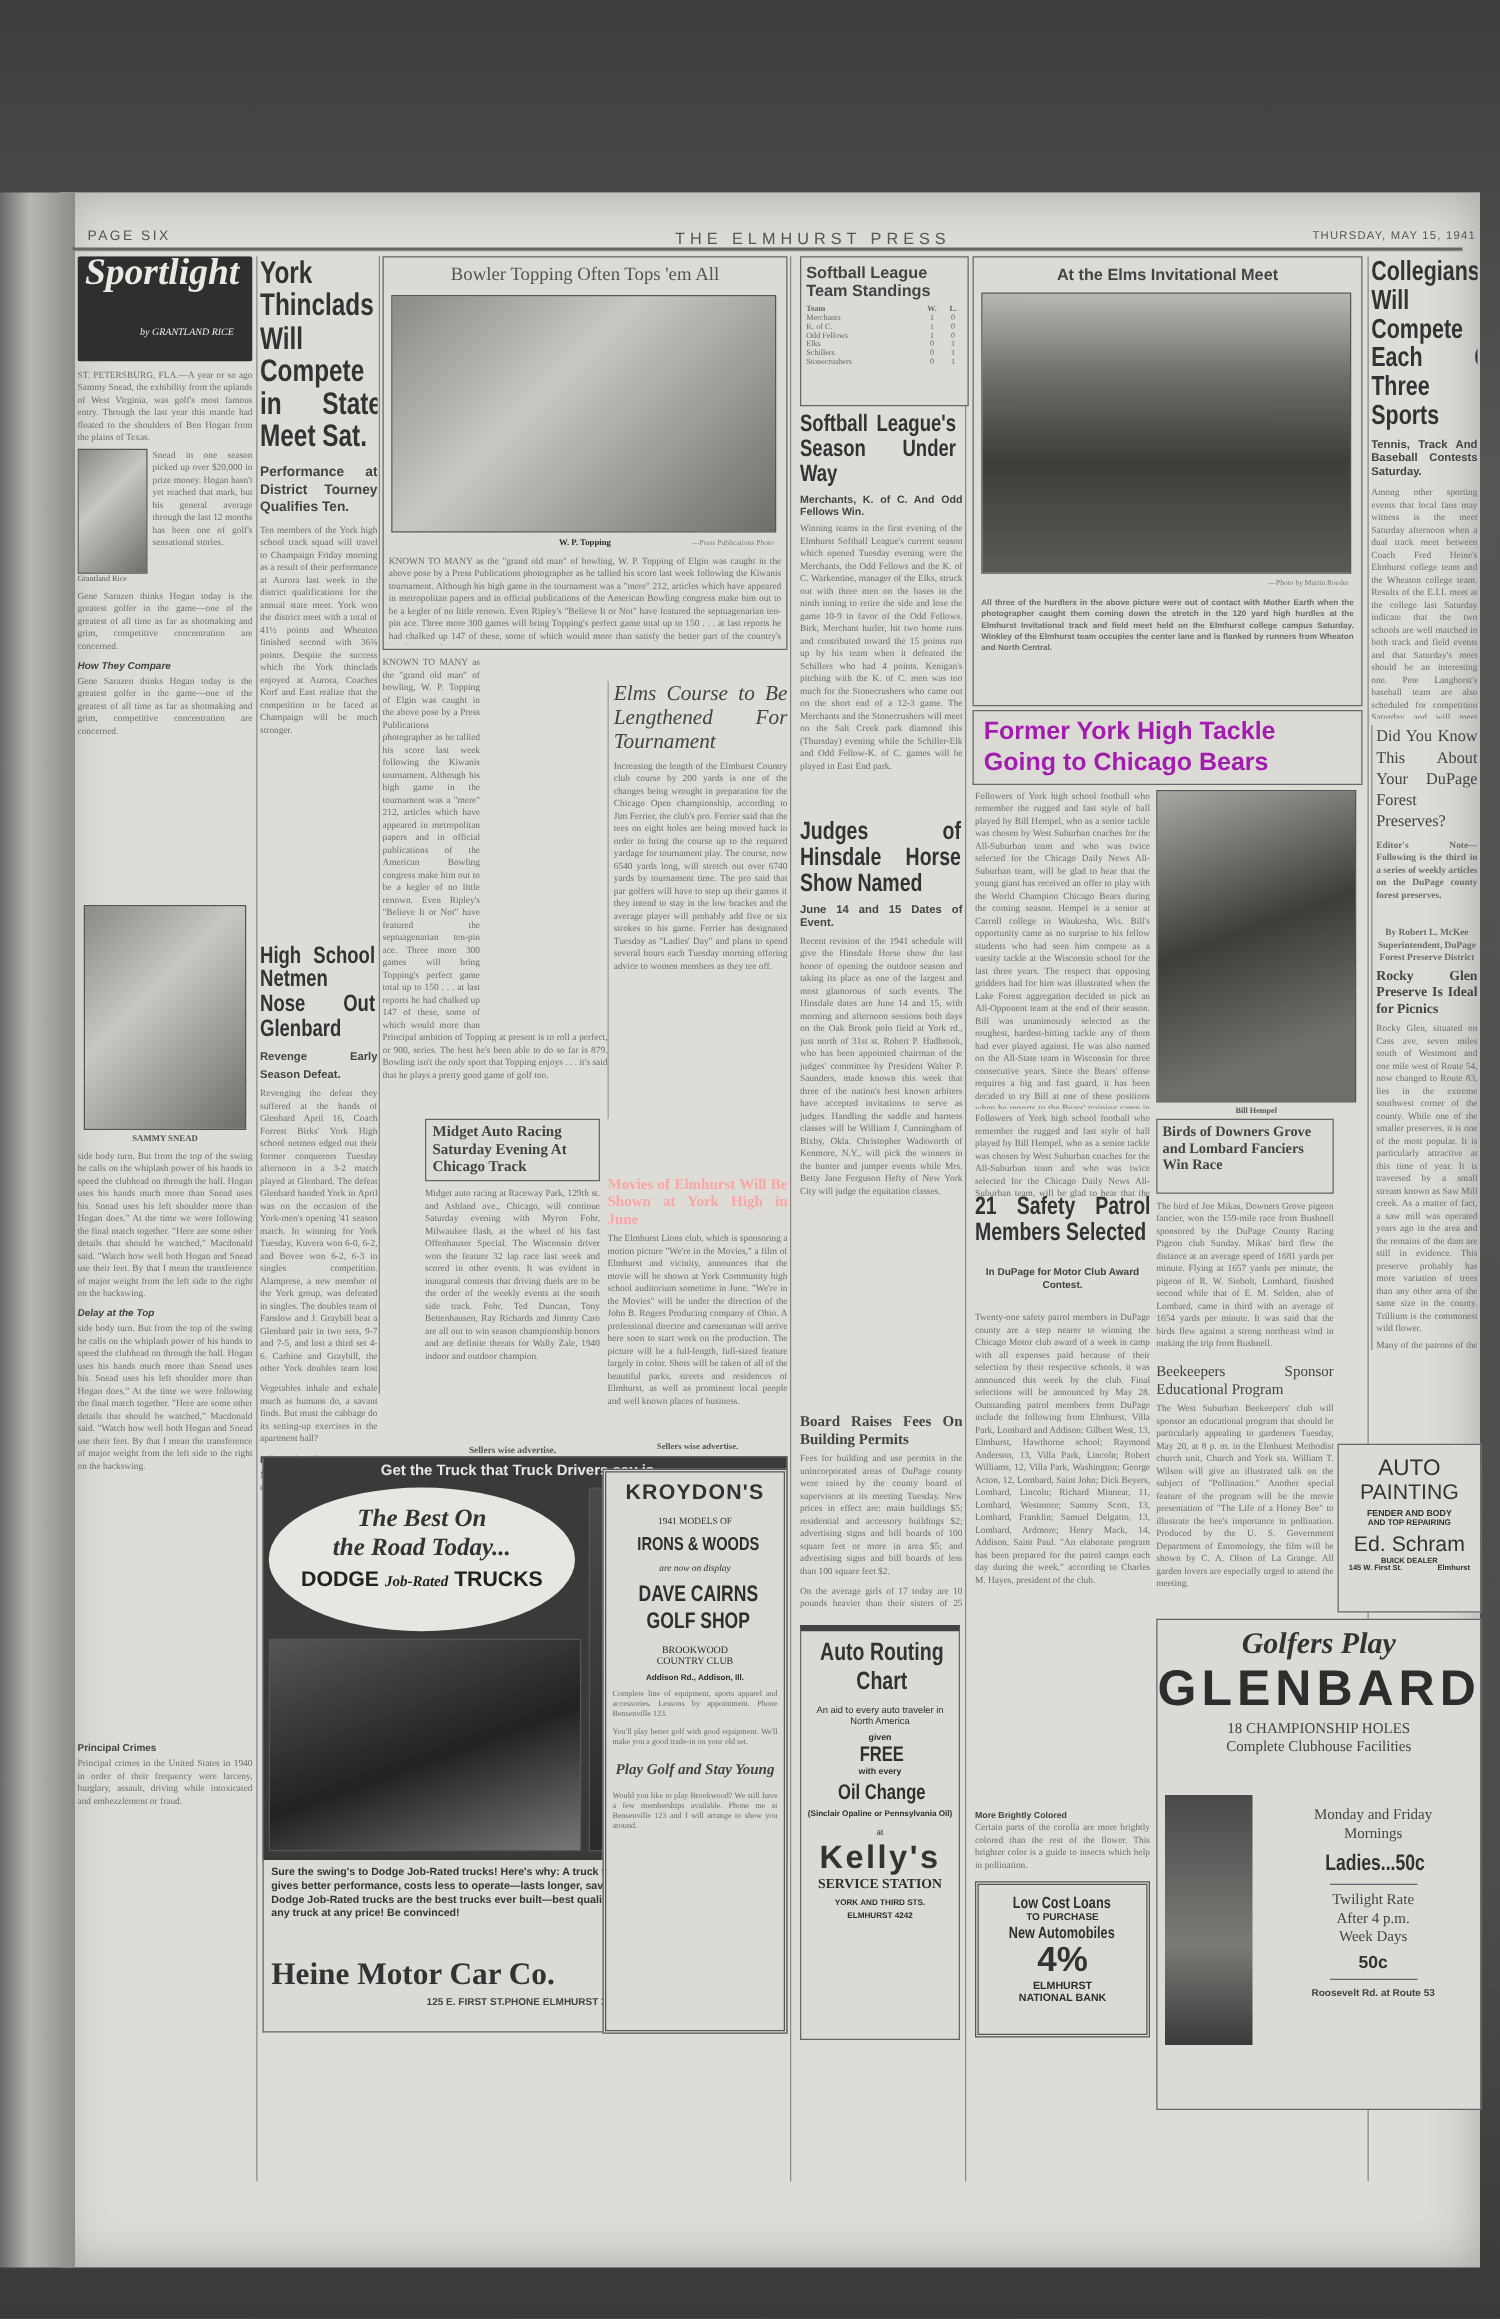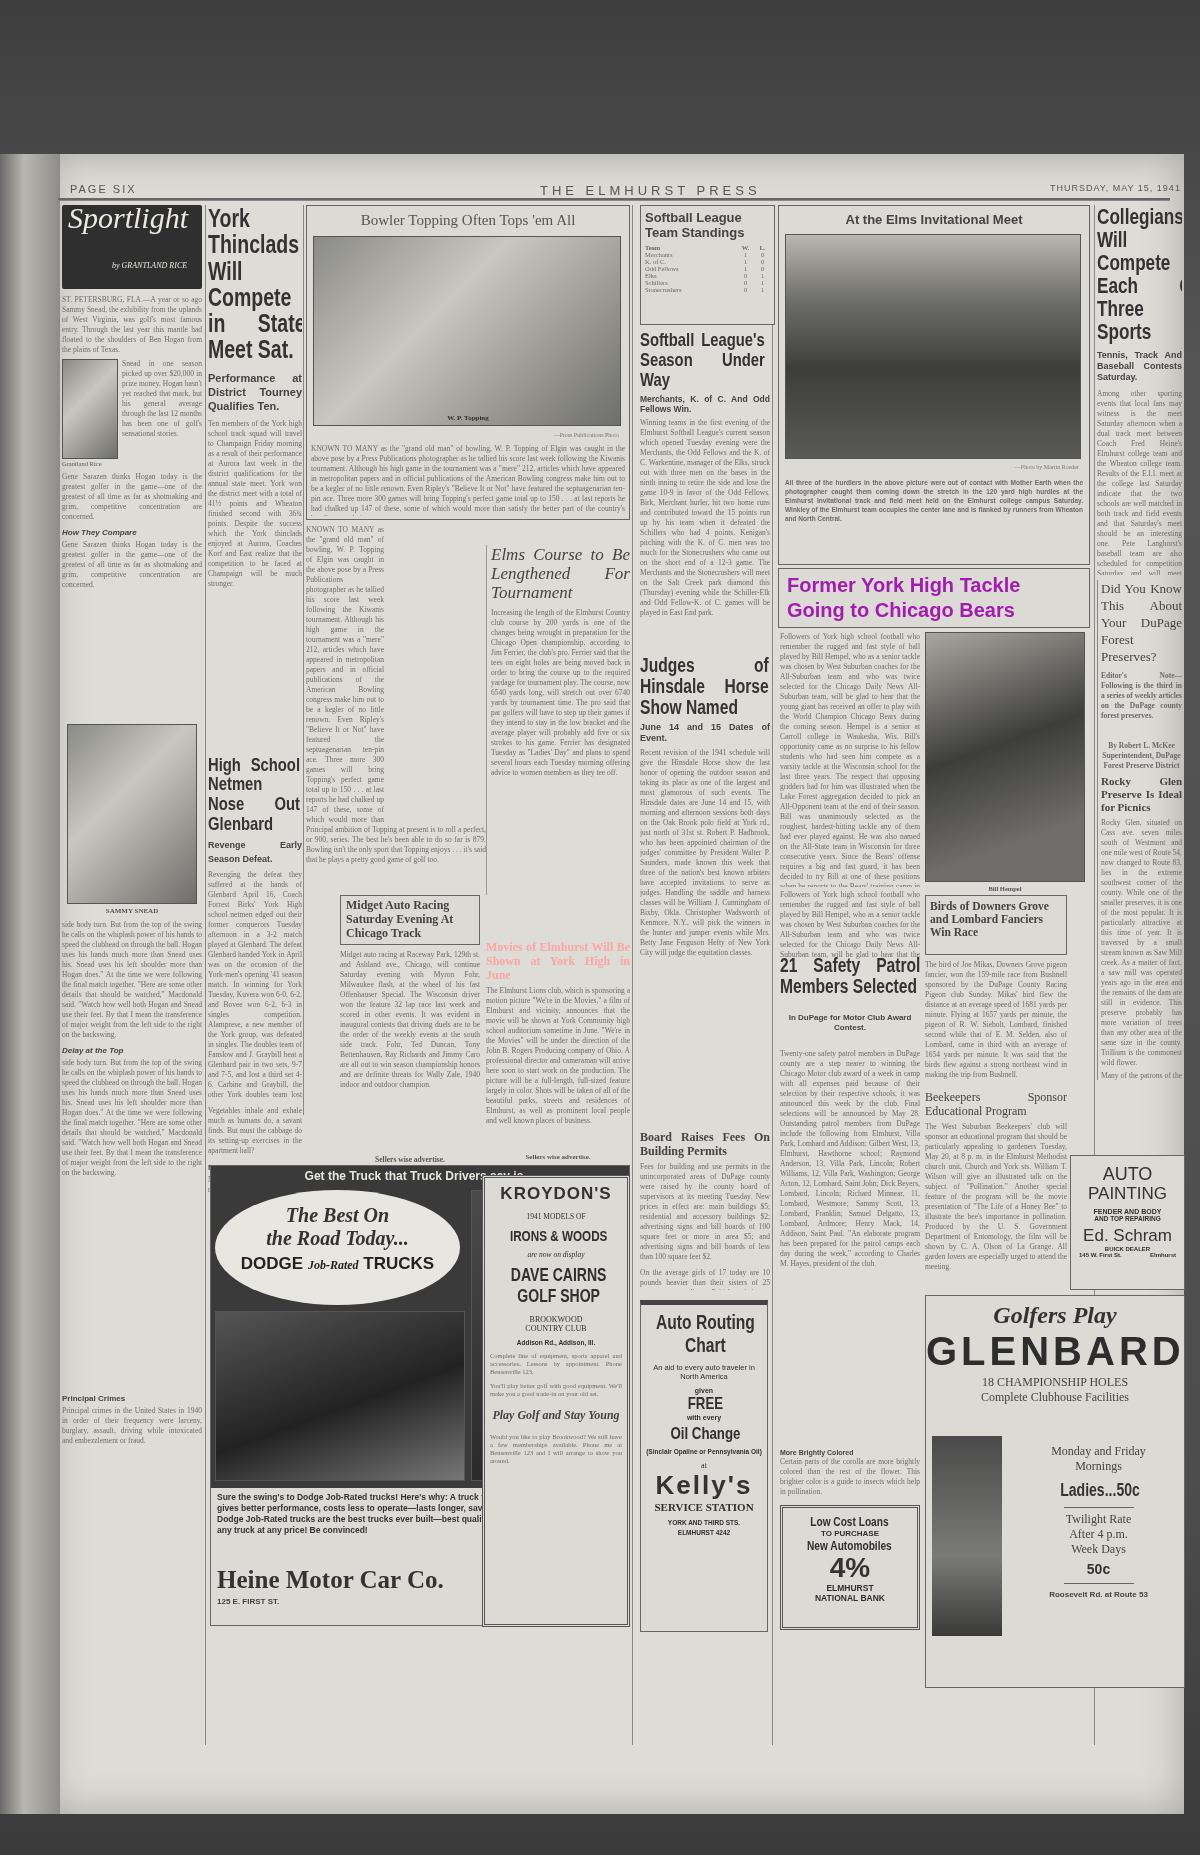--- a/index.html
+++ b/index.html
@@ -35,21 +35,21 @@
 <div class="rule"></div>
 
 <div class="vline" style="left:205px"></div>
 <div class="vline" style="left:303px;height:910px"></div>
 <div class="vline" style="left:632px"></div>
 <div class="vline" style="left:772px"></div>
 <div class="vline" style="left:1094px"></div>
 
 <div class="col" style="left:62px;width:140px;height:1540px">
   <div class="dark" style="height:84px;position:relative;border-radius:2px">
-    <div style="position:absolute;left:6px;top:8px;font-family:'Liberation Serif',serif;font-style:italic;font-weight:normal;font-size:30px;color:#ece9e2">Sportlight</div>
+    <div style="position:absolute;left:6px;top:8px;font-family:'Liberation Serif',serif;font-style:italic;font-weight:bold;font-size:30px;color:#ece9e2">Sportlight</div>
     <div style="position:absolute;left:50px;top:56px;font-size:8px;color:#ece9e2;font-style:italic">by GRANTLAND RICE</div>
   </div>
   <p class="txt" style="margin-top:6px">ST. PETERSBURG, FLA.—A year or so ago Sammy Snead, the exhibility from the uplands of West Virginia, was golf's most famous entry. Through the last year this mantle had floated to the shoulders of Ben Hogan from the plains of Texas.</p>
   <div style="display:flex;gap:4px;margin-top:4px">
     <div style="width:56px">
       <div class="photo" style="position:relative;width:56px;height:100px"></div>
       <div style="font-size:6.5px;color:#555">Grantland Rice</div>
     </div>
     <p class="txt" style="flex:1">Snead in one season picked up over $20,000 in prize money. Hogan hasn't yet reached that mark, but his general average through the last 12 months has been one of golf's sensational stories.</p>
   </div>
@@ -73,21 +73,21 @@
   <div class="sub" style="font-size:9px;margin:4px 0">Revenge Early Season Defeat.</div>
   <p class="txt" style="height:230px;overflow:hidden">Revenging the defeat they suffered at the hands of Glenbard April 16, Coach Forrest Birks' York High school netmen edged out their former conquerors Tuesday afternoon in a 3-2 match played at Glenbard. The defeat Glenbard handed York in April was on the occasion of the York-men's opening '41 season match. In winning for York Tuesday, Kuvera won 6-0, 6-2, and Bovee won 6-2, 6-3 in singles competition. Alamprese, a new member of the York group, was defeated in singles. The doubles team of Fanslow and J. Graybill beat a Glenbard pair in two sets, 9-7 and 7-5, and lost a third set 4-6. Carbine and Graybill, the other York doubles team lost two 6-3 sets to their hosts. The York racketeers will journey to Maine on Friday. They defeated Maine 5-0 April 23 in the second match of York's season.</p>
   <p class="txt" style="margin-top:6px">Vegetables inhale and exhale much as humans do, a savant finds. But must the cabbage do its setting-up exercises in the apartment hall?</p>
   <div class="sub" style="font-size:8px;margin-top:5px">Miles of Railways</div>
   <p class="txt">Norway has 2,433 miles of railways.</p>
 </div>
 
 <div class="box" style="left:306px;top:205px;width:324px;height:315px;border-width:1px">
   <div class="center" style="font-size:15px;margin-top:6px;color:#555">Bowler Topping Often Tops 'em All</div>
   <div class="photo" style="left:6px;top:30px;width:308px;height:190px"></div>
-  <div class="center" style="position:absolute;top:208px;width:100%;font-size:7px;font-weight:bold">W. P. Topping</div>
+  <div class="center" style="position:absolute;top:224px;width:100%;font-size:7px;font-weight:bold">W. P. Topping</div>
   <div style="position:absolute;top:226px;right:10px;font-size:6px;color:#777">—Press Publications Photo</div>
   <p class="txt" style="position:absolute;top:238px;left:4px;right:4px;height:72px;overflow:hidden">KNOWN TO MANY as the "grand old man" of bowling, W. P. Topping of Elgin was caught in the above pose by a Press Publications photographer as he tallied his score last week following the Kiwanis tournament. Although his high game in the tournament was a "mere" 212, articles which have appeared in metropolitan papers and in official publications of the American Bowling congress make him out to be a kegler of no little renown. Even Ripley's "Believe It or Not" have featured the septuagenarian ten-pin ace. Three more 300 games will bring Topping's perfect game total up to 150 . . . at last reports he had chalked up 147 of these, some of which would more than satisfy the better part of the country's bowling population.</p>
 </div>
 <p class="txt col" style="left:306px;top:525px;width:78px;height:300px">KNOWN TO MANY as the "grand old man" of bowling, W. P. Topping of Elgin was caught in the above pose by a Press Publications photographer as he tallied his score last week following the Kiwanis tournament. Although his high game in the tournament was a "mere" 212, articles which have appeared in metropolitan papers and in official publications of the American Bowling congress make him out to be a kegler of no little renown. Even Ripley's "Believe It or Not" have featured the septuagenarian ten-pin ace. Three more 300 games will bring Topping's perfect game total up to 150 . . . at last reports he had chalked up 147 of these, some of which would more than satisfy the better part of the country's bowling population.</p>
 <p class="txt col" style="left:306px;top:825px;width:180px;height:70px">Principal ambition of Topping at present is to roll a perfect, or 900, series. The best he's been able to do so far is 879. Bowling isn't the only sport that Topping enjoys . . . it's said that he plays a pretty good game of golf too.</p>
 
 <div class="box" style="left:340px;top:895px;width:140px;height:50px;border-width:1px">
   <div style="font-size:12px;font-weight:bold;color:#444;padding:2px 5px;line-height:14px">Midget Auto Racing Saturday Evening At Chicago Track</div>
 </div>
 <p class="txt col" style="left:340px;top:950px;width:140px;height:205px">Midget auto racing at Raceway Park, 129th st. and Ashland ave., Chicago, will continue Saturday evening with Myron Fohr, Milwaukee flash, at the wheel of his fast Offenhauser Special. The Wisconsin driver won the feature 32 lap race last week and scored in other events. It was evident in inaugural contests that driving duels are to be the order of the weekly events at the south side track. Fohr, Ted Duncan, Tony Bettenhausen, Ray Richards and Jimmy Caro are all out to win season championship honors and are definite threats for Wally Zale, 1940 indoor and outdoor champion.</p>
@@ -116,21 +116,21 @@
     </div>
   </div>
   <div class="photo" style="left:4px;top:145px;width:250px;height:170px;background:linear-gradient(160deg,#555,#222 55%,#777)"></div>
   <div class="photo" style="left:260px;top:24px;width:150px;height:291px;background:linear-gradient(#4a4a4a,#2a2a2a)"></div>
 </div>
 <div class="box" style="left:210px;top:1488px;width:420px;height:80px;border-width:1px;border-top:none;padding:4px 6px">
   <p style="font-family:'Liberation Sans',sans-serif;font-weight:bold;font-size:8.5px;line-height:11px;color:#333">Sure the swing's to Dodge Job-Rated trucks! Here's why: A truck that fits the job is a better truck, gives better performance, costs less to operate—lasts longer, saves time, saves money! And new Dodge Job-Rated trucks are the best trucks ever built—best quality—best value. Compare them with any truck at any price! Be convinced!</p>
 </div>
 <div class="box" style="left:210px;top:1566px;width:420px;height:60px;border-width:1px;border-top:none">
   <div style="font-family:'Liberation Serif',serif;font-weight:bold;font-size:25px;color:#333;padding-left:6px">Heine Motor Car Co.</div>
-  <div style="display:flex;justify-content:space-between;padding:3px 6px;font-family:'Liberation Sans',sans-serif;font-weight:bold;font-size:8px;color:#444">
+  <div style="display:flex;justify-content:center;padding:3px 6px;font-family:'Liberation Sans',sans-serif;font-weight:bold;font-size:8px;color:#444">
     <span>125 E. FIRST ST.</span>
     <span>PHONE ELMHURST 3434</span>
   </div>
 </div>
 
 <div class="box" style="left:482px;top:1175px;width:148px;height:452px;border:3px double #555;padding:6px 5px">
   <div class="center" style="font-family:'Liberation Sans',sans-serif;font-weight:bold;font-size:17px;color:#333;letter-spacing:1px">KROYDON'S</div>
   <div class="center" style="font-size:7.5px;margin-top:8px">1941 MODELS OF</div>
   <div class="center cond" style="font-size:15px;width:176px;margin-top:6px">IRONS &amp; WOODS</div>
   <div class="center ital" style="font-size:7.5px;margin-top:6px">are now on display</div>

